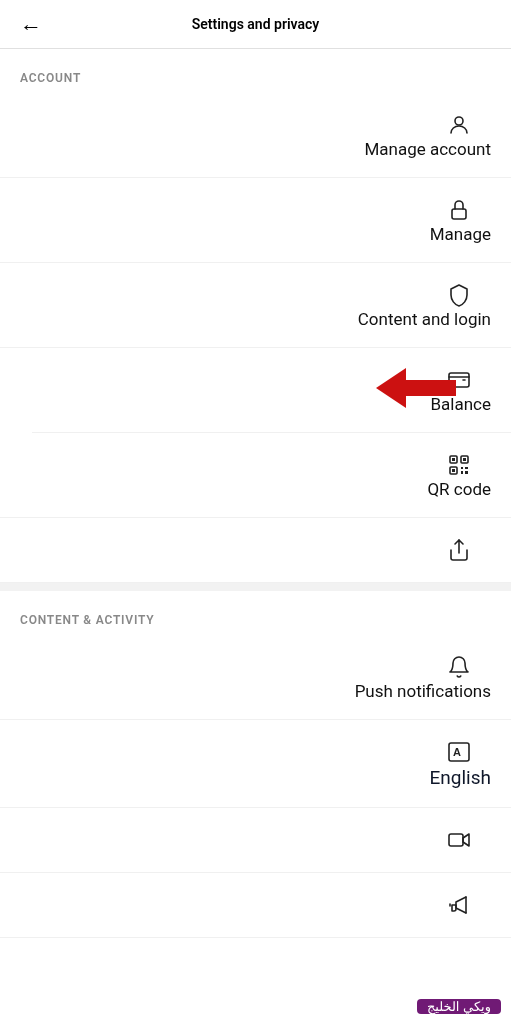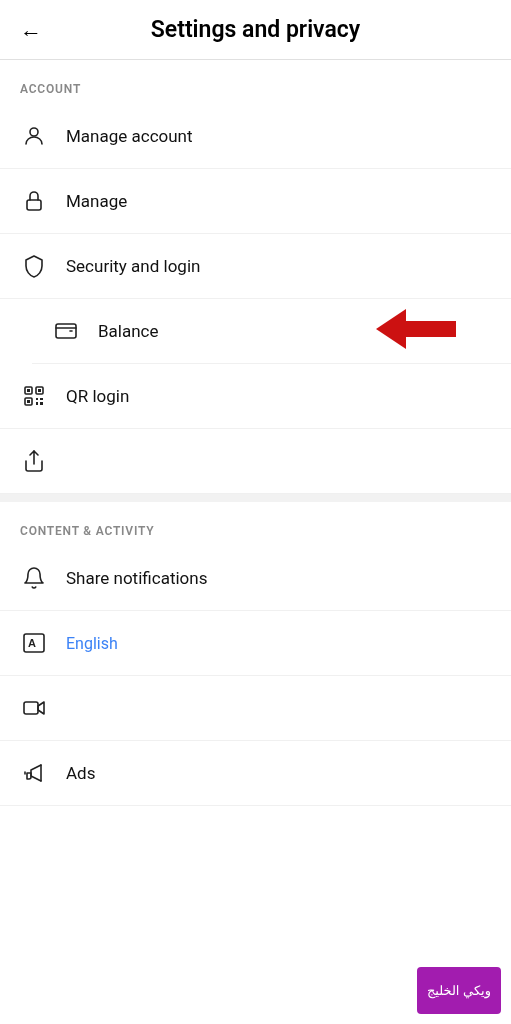--- a/index.html
+++ b/index.html
@@ -25,42 +25,43 @@
 
     .header-back {
       position: absolute;
       left: 20px;
       font-size: 22px;
       cursor: pointer;
       color: #000;
     }
 
     .header-title {
-      font-size: 23px;
+      font-size: 14px;
       font-weight: 600;
       color: #000;
     }
 
     .section-label {
       font-size: 12px;
       font-weight: 600;
       color: #888888;
       letter-spacing: 0.8px;
       padding: 22px 20px 8px 20px;
       text-transform: uppercase;
     }
 
     .menu-item {
       display: flex;
-      align-items: center;
+      align-items: flex-end;
       padding: 18px 20px;
       border-bottom: 1px solid #f0f0f0;
       cursor: pointer;
       background: #ffffff;
       position: relative;
+      flex-direction: column;
     }
 
     .menu-icon {
       width: 28px;
       height: 28px;
       display: flex;
       align-items: center;
       justify-content: center;
       margin-right: 18px;
       flex-shrink: 0;
@@ -76,32 +77,32 @@
       stroke-linejoin: round;
     }
 
     .menu-text {
       font-size: 17px;
       color: #111111;
       flex: 1;
     }
 
     .menu-value {
-      font-size: 16px;
-      color: #3b82f6;
+      font-size: 19px;
+      color: #0f172a;
     }
 
     .watermark {
       position: fixed;
       bottom: 10px;
       right: 10px;
-      background: #a21caf;
+      background: #701a75;
       color: #fff;
       font-size: 13px;
-      padding: 16px 10px;
+      padding: 0 10px;
       border-radius: 4px;
       font-family: Arial, sans-serif;
       direction: rtl;
     }
 
     .divider-section {
       height: 8px;
       background: #f2f2f2;
     }
   </style>
@@ -135,21 +136,21 @@
     </div>
     <span class="menu-text">Manage</span>
   </div>
 
   <div class="menu-item">
     <div class="menu-icon">
       <svg viewBox="0 0 24 24">
           <path d="M12 2l8 4v6c0 5-3.5 9.7-8 11C7.5 21.7 4 17 4 12V6l8-4z"></path>
         </svg>
     </div>
-    <span class="menu-text">Security and login</span>
+    <span class="menu-text">Content and login</span>
   </div>
 
   <div class="menu-item" style="position:relative;margin-left:32px;">
     <div class="menu-icon">
       <svg viewBox="0 0 24 24">
           <rect x="2" y="5" width="20" height="14" rx="2"></rect>
           <path d="M16 12h2"></path>
           <path d="M2 9h20"></path>
         </svg>
     </div>
@@ -167,21 +168,21 @@
       <svg viewBox="0 0 24 24">
         <rect x="3" y="3" width="7" height="7" rx="1"></rect>
         <rect x="14" y="3" width="7" height="7" rx="1"></rect>
         <rect x="3" y="14" width="7" height="7" rx="1"></rect>
         <rect x="5" y="5" width="3" height="3" fill="#222" stroke="none"></rect>
         <rect x="16" y="5" width="3" height="3" fill="#222" stroke="none"></rect>
         <rect x="5" y="16" width="3" height="3" fill="#222" stroke="none"></rect>
         <path d="M14 14h2v2h-2zM18 14h3v2h-3zM14 18h2v3h-2zM18 18h3v3h-3z" fill="#222" stroke="none"></path>
       </svg>
     </div>
-    <span class="menu-text">QR login</span>
+    <span class="menu-text">QR code</span>
   </div>
 
   <div class="menu-item">
     <div class="menu-icon">
       <svg viewBox="0 0 24 24">
           <path d="M4 12v8a2 2 0 0 0 2 2h12a2 2 0 0 0 2-2v-8"></path>
           <polyline points="16 6 12 2 8 6"></polyline>
           <line x1="12" y1="2" x2="12" y2="15"></line>
         </svg>
     </div>
@@ -193,21 +194,21 @@
 <div>
   <div class="section-label">CONTENT &amp; ACTIVITY</div>
 
   <div class="menu-item">
     <div class="menu-icon">
       <svg viewBox="0 0 24 24">
           <path d="M18 8A6 6 0 0 0 6 8c0 7-3 9-3 9h18s-3-2-3-9"></path>
           <path d="M13.73 21a2 2 0 0 1-3.46 0"></path>
         </svg>
     </div>
-    <span class="menu-text">Share notifications</span>
+    <span class="menu-text">Push notifications</span>
   </div>
 
 
   <div class="menu-item">
     <div class="menu-icon">
       <svg viewBox="0 0 24 24">
           <rect x="2" y="3" width="20" height="18" rx="2" stroke="#222" stroke-width="1.6" fill="none"></rect>
           <text x="6" y="16" font-size="11" fill="#222" stroke="none" font-family="Arial" font-weight="600">A</text>
         </svg>
     </div>
@@ -223,17 +224,16 @@
     </div>
   </div>
 
   <div class="menu-item">
     <div class="menu-icon">
       <svg viewBox="0 0 24 24">
           <path d="M3 11v2M19 4v16M5 18h2a2 2 0 0 0 2-2v-4H5V18z"></path>
           <path d="M19 4L9 9v6l10 5"></path>
         </svg>
     </div>
-    <span class="menu-text">Ads</span>
   </div>
 </div>
 
 <div class="watermark">ويكي الخليج</div>
 
 </body></html>

